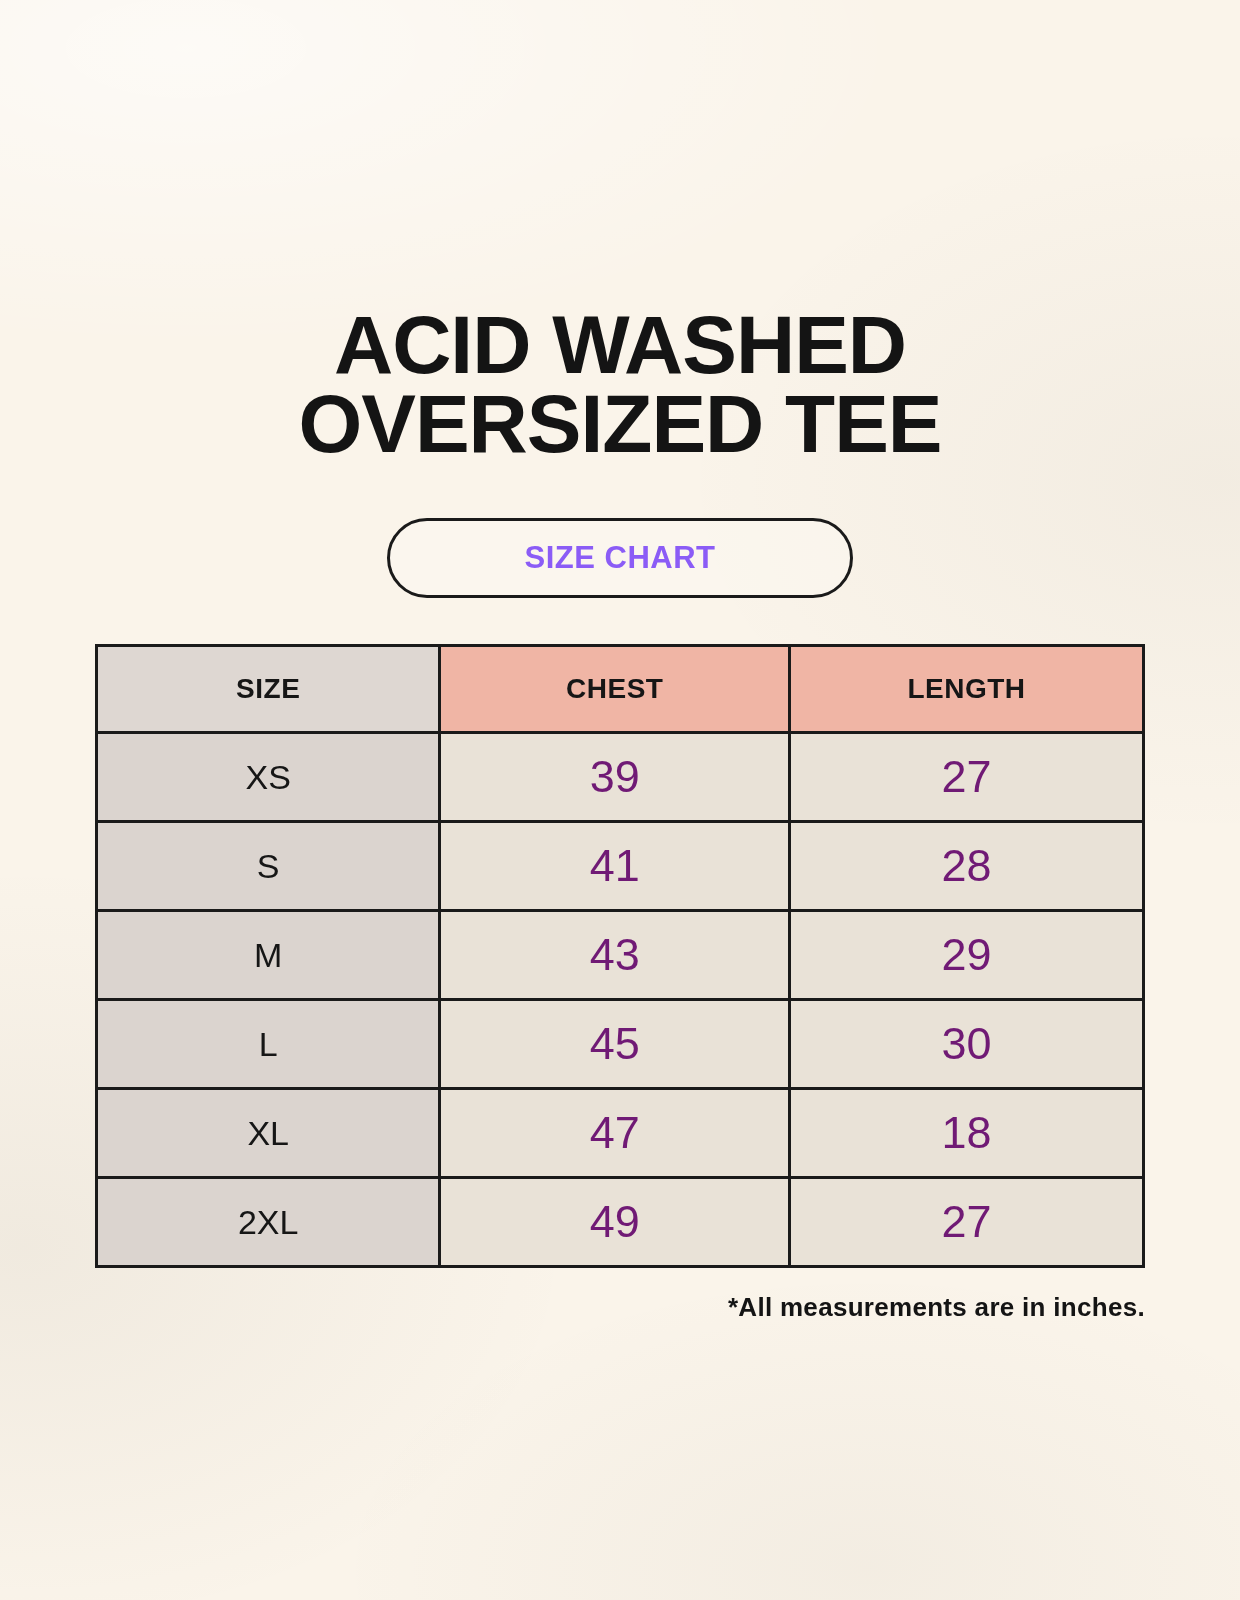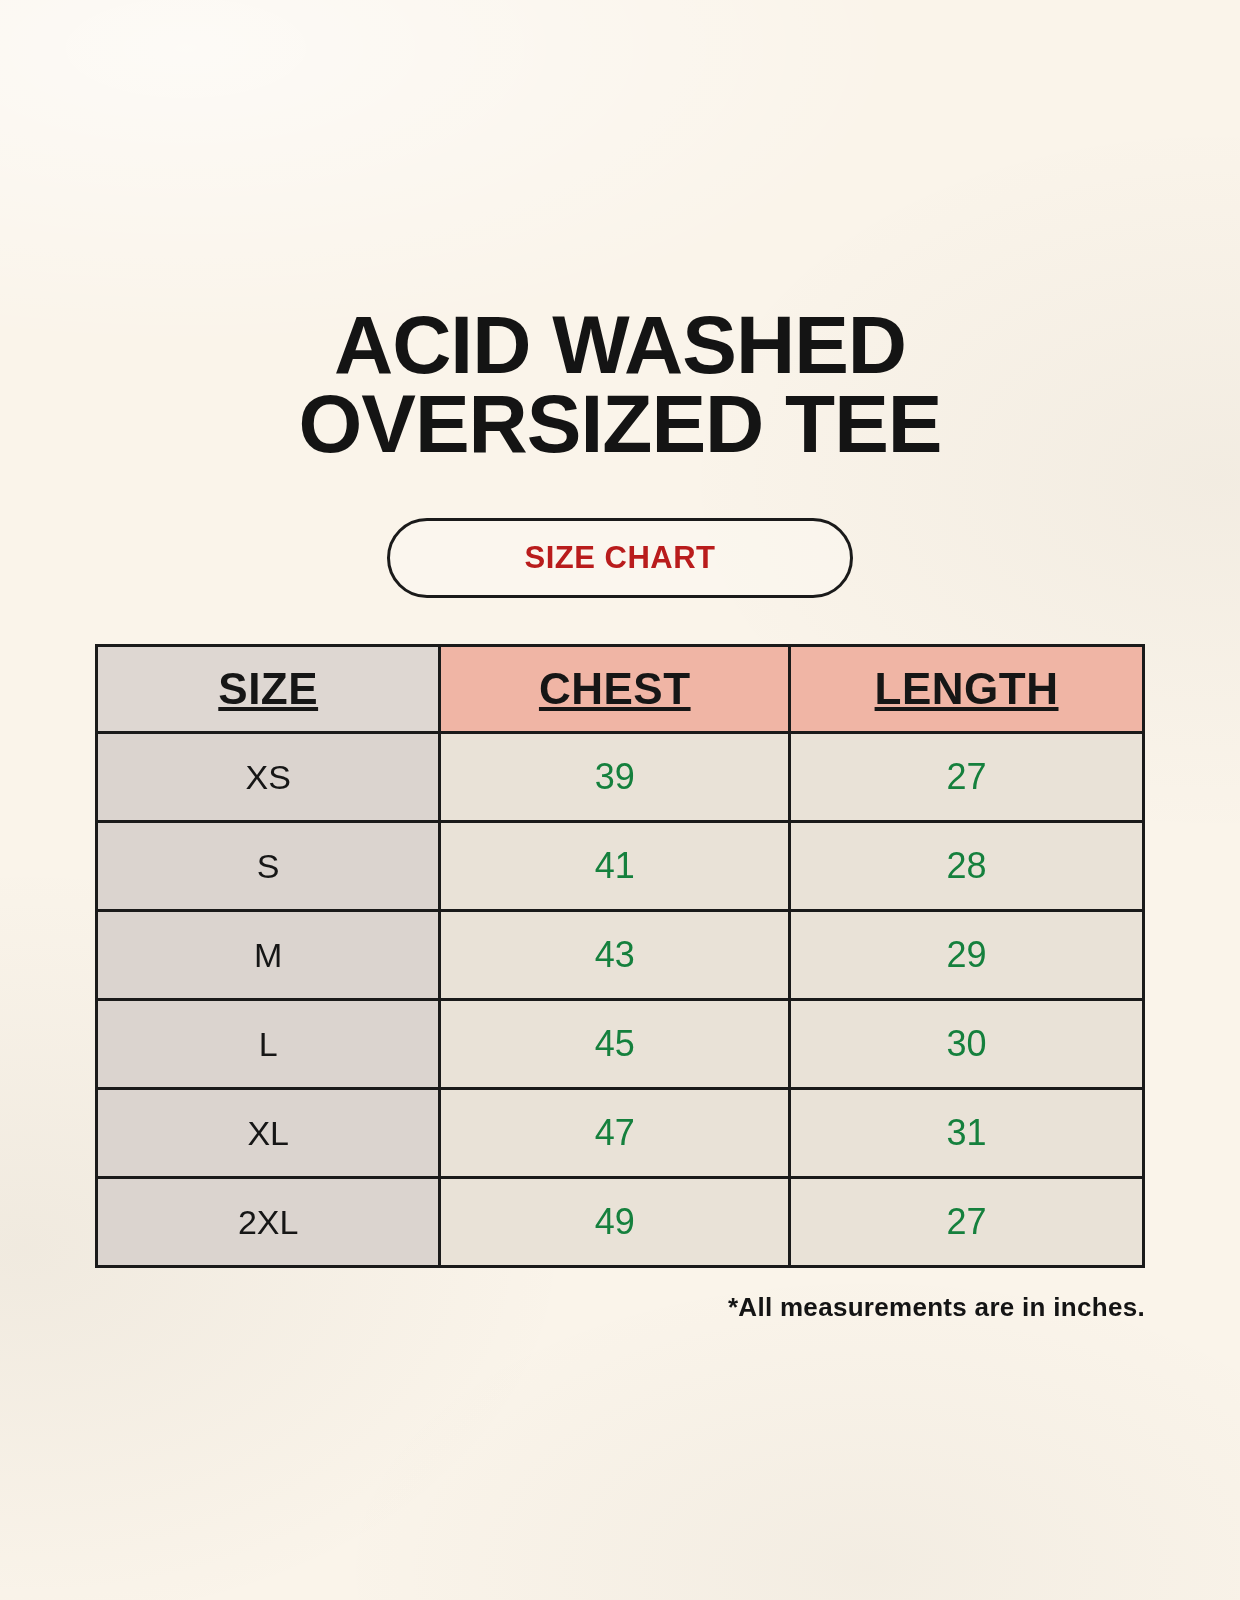--- a/index.html
+++ b/index.html
@@ -40,21 +40,21 @@
     margin: 54px auto 0 auto;
     border: 3px solid #1a1a1a;
     border-radius: 44px;
     background: rgba(252,248,240,0.55);
     display: flex;
     align-items: center;
     justify-content: center;
     font-size: 31px;
     font-weight: 700;
     letter-spacing: 0.5px;
-    color: #b91c1c;
+    color: #8b5cf6;
   }
   .table-wrap {
     width: 1050px;
     margin: 46px auto 0 auto;
   }
   table.size-table {
     width: 100%;
     border-collapse: collapse;
     table-layout: fixed;
   }
@@ -63,40 +63,39 @@
     border: 3px solid #1a1a1a;
     text-align: center;
     vertical-align: middle;
     padding: 0;
   }
   table.size-table col.c1 { width: 32.8%; }
   table.size-table col.c2 { width: 33.4%; }
   table.size-table col.c3 { width: 33.8%; }
   table.size-table thead th {
     height: 84px;
-    font-size: 44px;
+    font-size: 28px;
     font-weight: 700;
     letter-spacing: 0.5px;
-    text-decoration: underline;
   }
   th.hdr-size   { background: #ded7d2; }
   th.hdr-meas   { background: #f0b5a5; }
   table.size-table tbody td {
     height: 86px;
   }
   td.size-cell {
     background: #dbd4cf;
     font-weight: 400;
     font-size: 34px;
   }
   td.val-cell {
     background: #e9e2d7;
     font-weight: 400;
-    font-size: 36px;
-    color: #15803d;
+    font-size: 45px;
+    color: #701a75;
   }
   .footnote {
     width: 1050px;
     margin: 24px auto 0 auto;
     text-align: right;
     font-size: 26px;
     font-weight: 700;
     letter-spacing: 0.3px;
     color: #141414;
   }
@@ -146,21 +145,21 @@
           <td class="val-cell">29</td>
         </tr>
         <tr>
           <td class="size-cell">L</td>
           <td class="val-cell">45</td>
           <td class="val-cell">30</td>
         </tr>
         <tr>
           <td class="size-cell">XL</td>
           <td class="val-cell">47</td>
-          <td class="val-cell">31</td>
+          <td class="val-cell">18</td>
         </tr>
         <tr>
           <td class="size-cell">2XL</td>
           <td class="val-cell">49</td>
           <td class="val-cell">27</td>
         </tr>
       </tbody>
     </table>
   </div>
 

